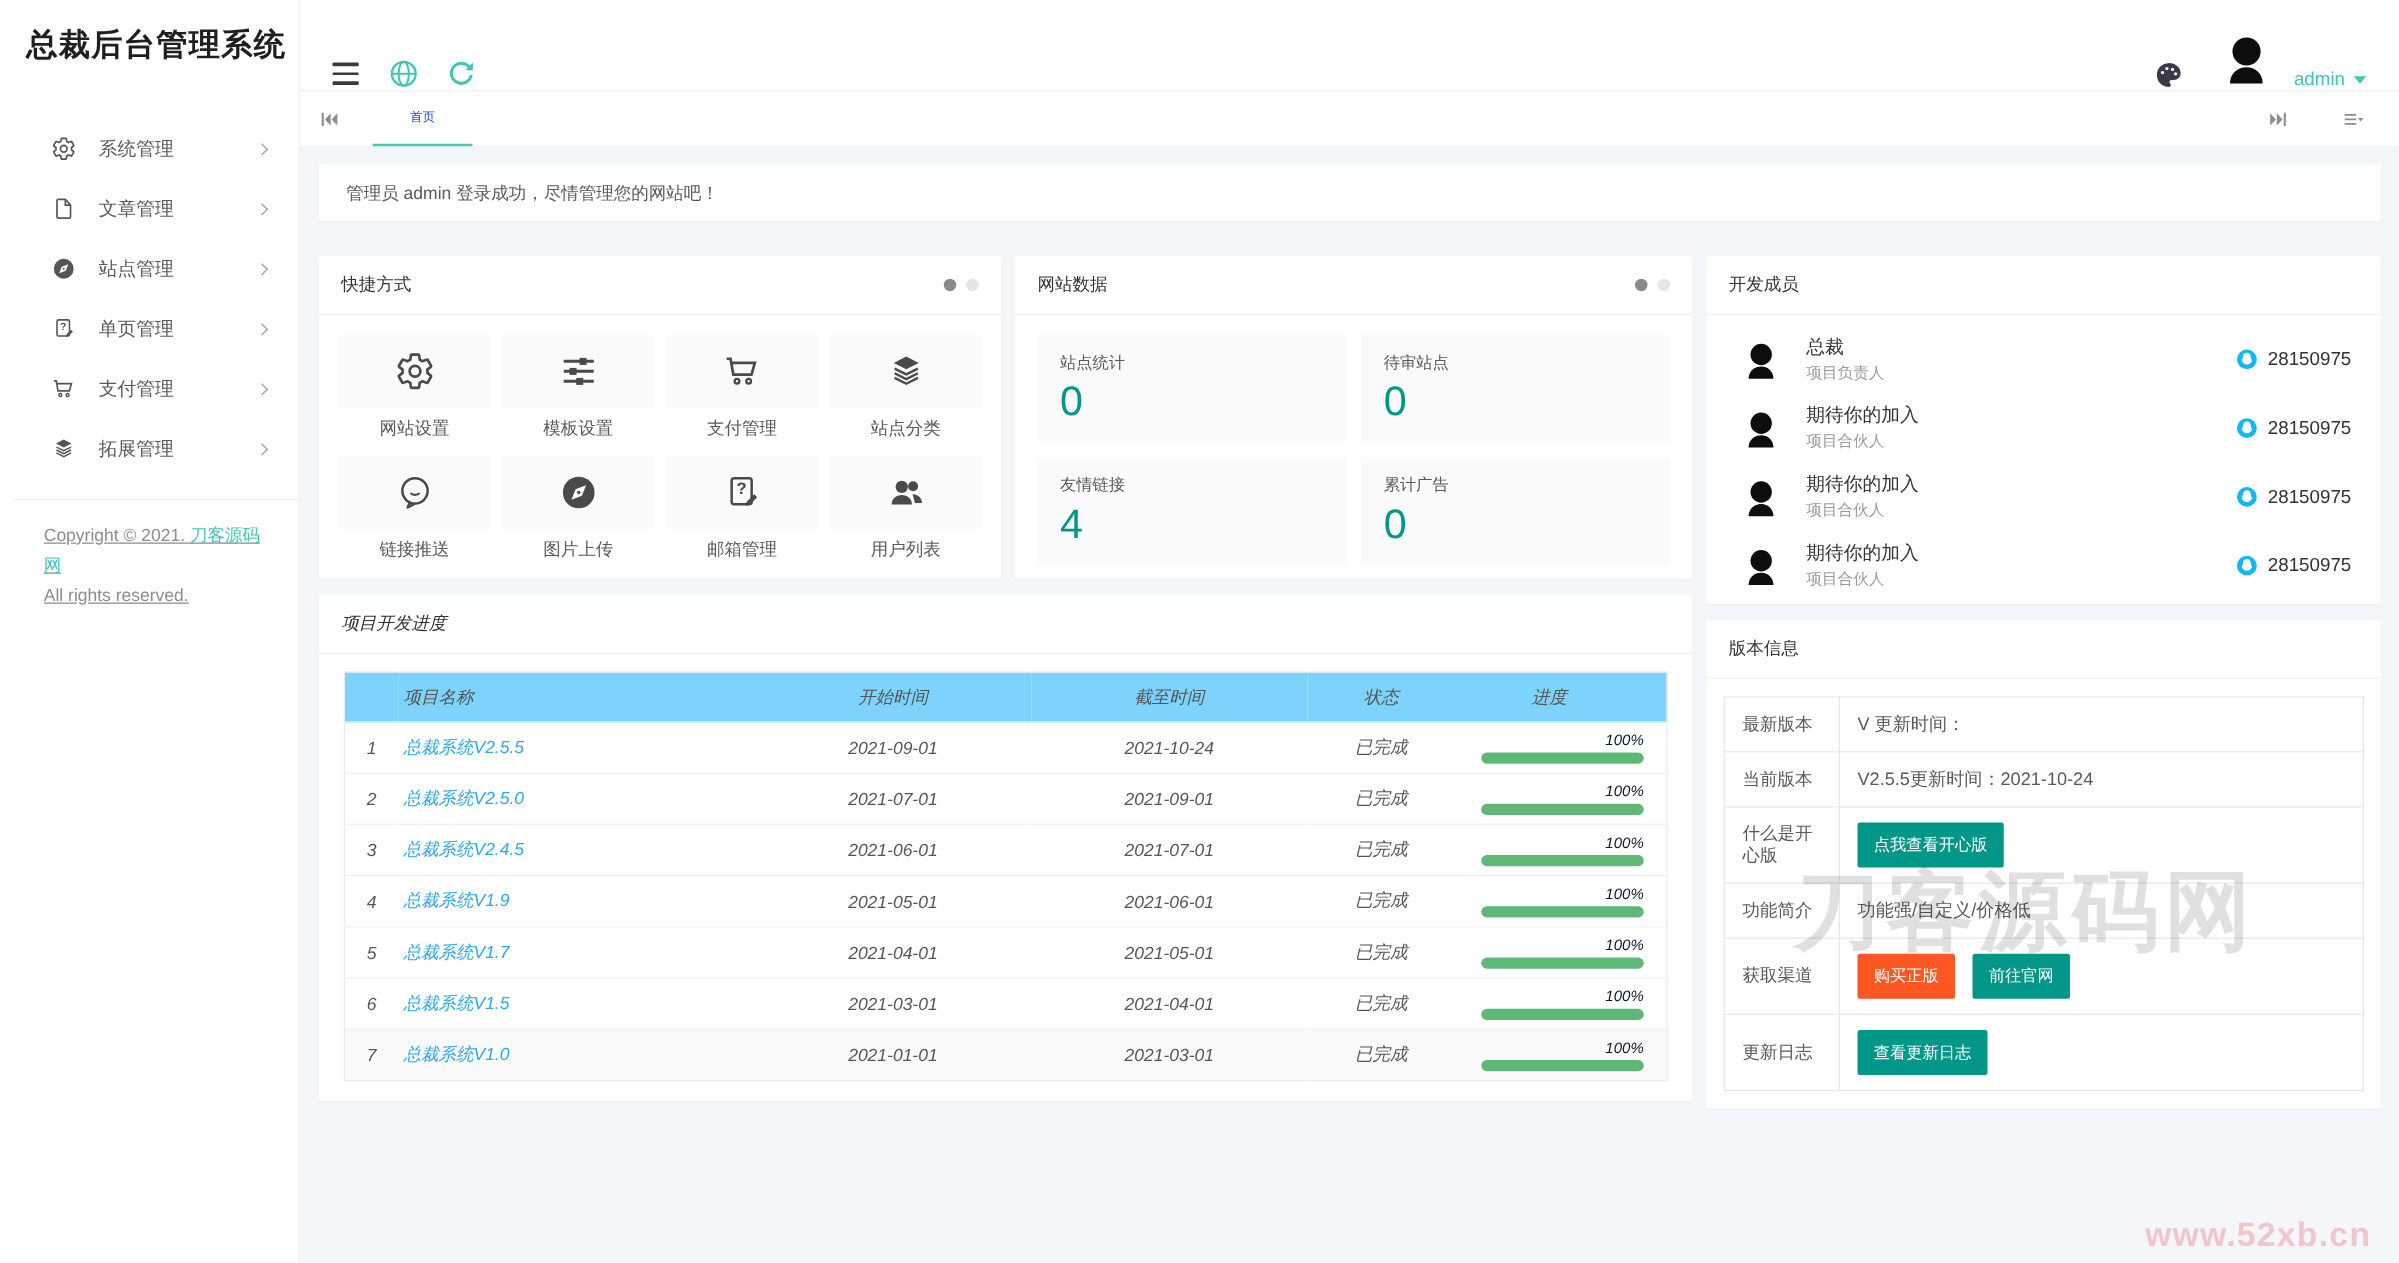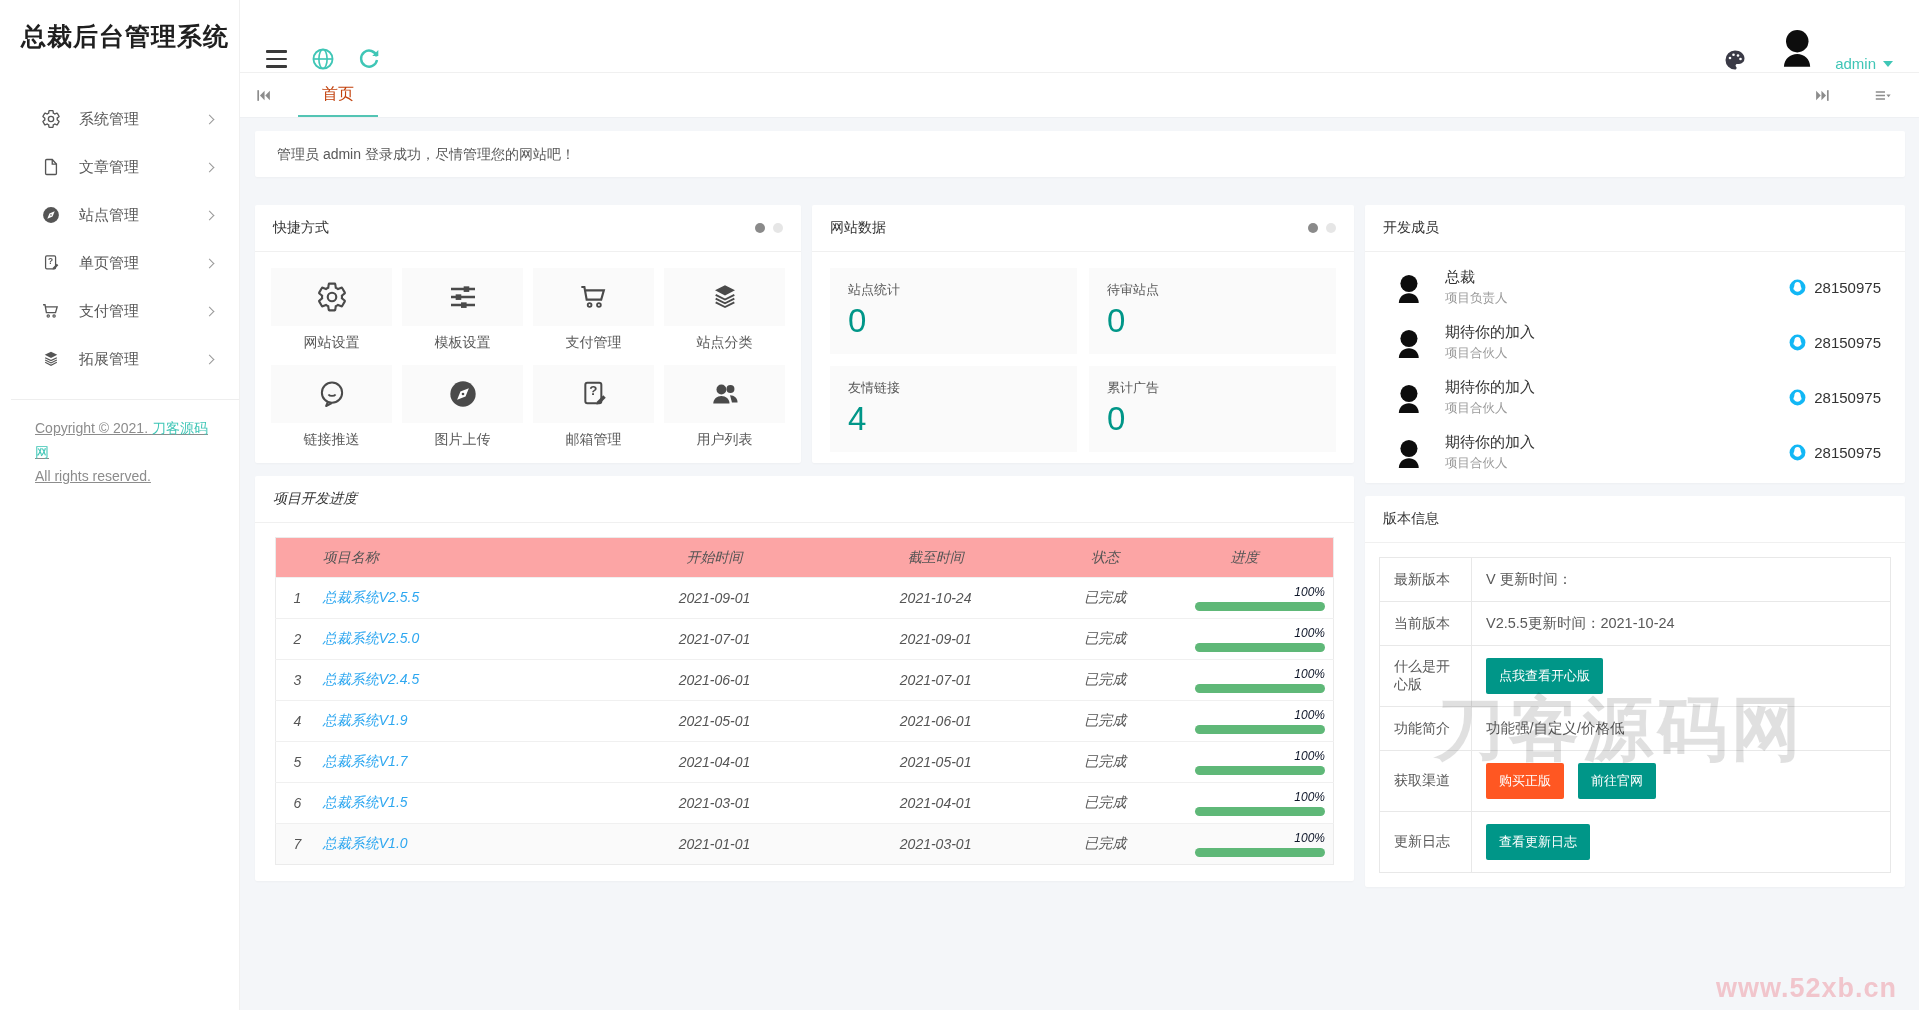--- a/index.html
+++ b/index.html
@@ -27,21 +27,21 @@
   .palette { width:24px; height:24px; margin-right:24px; cursor:pointer; }
   .avatar { width:50px; height:50px; margin-right:14px; overflow:hidden; }
   .avatar svg { width:50px; height:50px; display:block; }
   .admin { color:#3fc6b6; font-size:15px; display:flex; align-items:center; gap:7px; cursor:pointer; }
   .caret-down { width:0; height:0; border-left:5px solid transparent; border-right:5px solid transparent; border-top:6px solid #3fc6b6; }
 
   
   .tabbar { position:absolute; left:240px; top:73px; right:0; height:45px; background:#fff; border-bottom:1px solid #eef0f3; display:flex; align-items:stretch; z-index:3; }
   .tab-ctrl { width:46px; display:flex; align-items:center; justify-content:center; color:#8c8c8c; cursor:pointer; }
   .tab-ctrl svg { width:17px; height:17px; }
-  .tab-home { width:80px; margin-left:12px; display:flex; align-items:center; justify-content:center; font-size:16px; color:#c2410c; border-bottom:2px solid #53c4b4; cursor:pointer; }
+  .tab-home { width:80px; margin-left:12px; display:flex; align-items:center; justify-content:center; font-size:10px; color:#1d4ed8; border-bottom:2px solid #53c4b4; cursor:pointer; }
   .tab-spacer { flex:1; }
   .tabbar .right { display:flex; align-items:center; gap:14px; padding-right:14px; }
 
   
   .content { position:absolute; left:240px; top:118px; right:0; bottom:0; padding:13px 14px 0 15px; }
   .welcome { height:46px; background:#fff; border-radius:2px; line-height:46px; padding:0 22px; font-size:14px; color:#595959; box-shadow:0 1px 2px rgba(0,0,0,.03); margin-bottom:28px; }
 
   .cols { display:flex; gap:11px; }
   .col-left { width:1099px; }
   .col-right { flex:1; position:relative; }
@@ -79,28 +79,28 @@
   .mem-info { margin-left:18px; flex:1; }
   .mem-name { font-size:15px; color:#333; }
   .mem-role { font-size:12.5px; color:#9a9a9a; margin-top:3px; }
   .mem-qq { display:flex; align-items:center; gap:7px; font-size:15px; color:#333; cursor:pointer; }
   .mem-qq svg { width:19px; height:19px; display:block; }
 
   
   .p-projects { min-height:398px;font-style:italic; }
   .proj-body { padding:14px 20px 16px; }
   table.proj { width:100%; border-collapse:collapse; border:1px solid #ebebeb; font-size:14px; }
-  table.proj thead th { background:#fca5a5; height:40px; font-weight:400; color:#555; }
+  table.proj thead th { background:#7dd3fc; height:40px; font-weight:400; color:#555; }
   table.proj td { height:41px; border-top:1px solid #f0f0f0; color:#555; }
   .c-idx { width:44px; text-align:center; }
   .c-name { width:290px; text-align:left; padding-left:4px; }
   th.c-name { text-align:left; padding-left:4px; }
   .c-date { width:225px; text-align:center; }
   .c-status { width:120px; text-align:center; }
-  .c-prog { width:170px; text-align:center; padding-right:8px; }
+  .c-prog { width:170px; text-align:center; padding-right:18px; }
   a.proj-link { color:#2ea7f0; text-decoration:none; cursor:pointer; }
   .status-red { color:#fb5a51; }
   .status-green { color:#5FB878; }
   .prog-wrap { width:130px; margin-left:auto; }
   .prog-label { text-align:right; font-size:12px; color:#0f172a; margin-bottom:3px; }
   .prog-bar { height:9px; background:#5FB878; border-radius:5px; width:100%; }
   tr.row-alt td { background:#fafafa; }
 
   
   .p-version { position:relative; }

